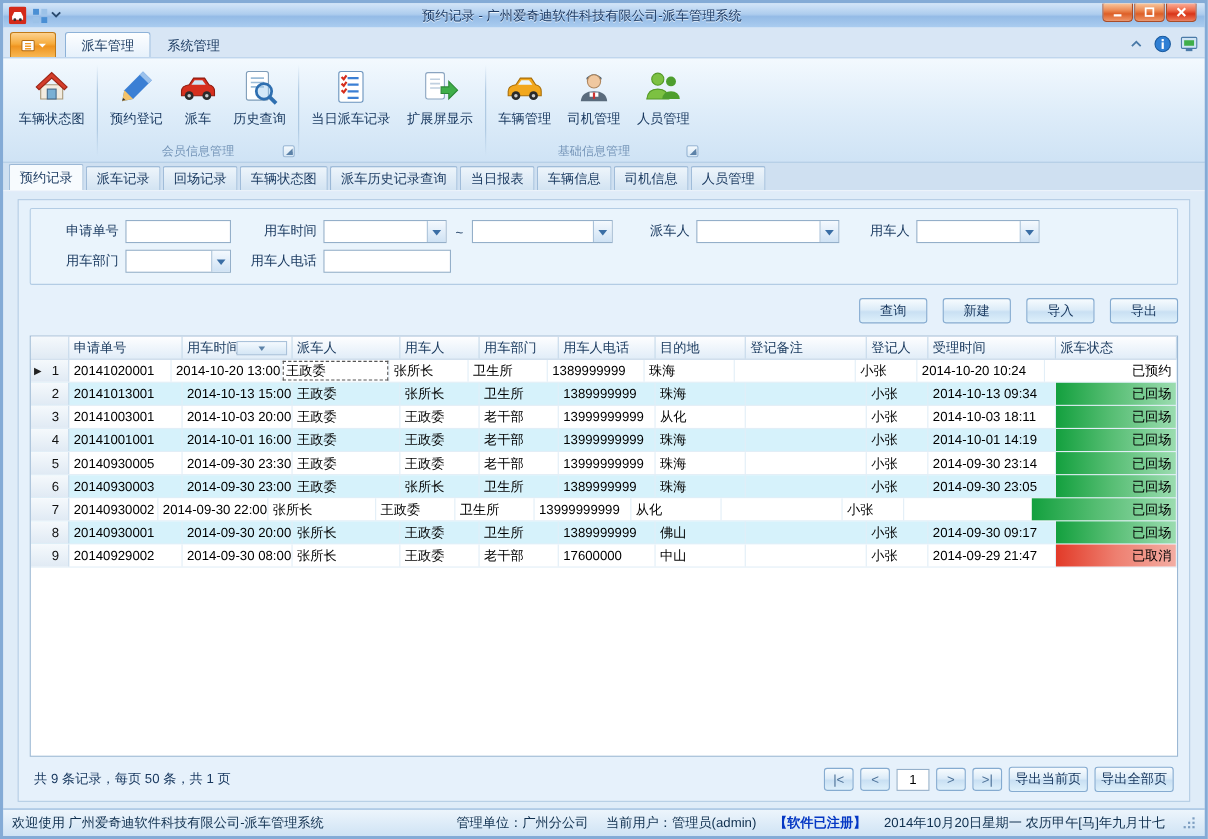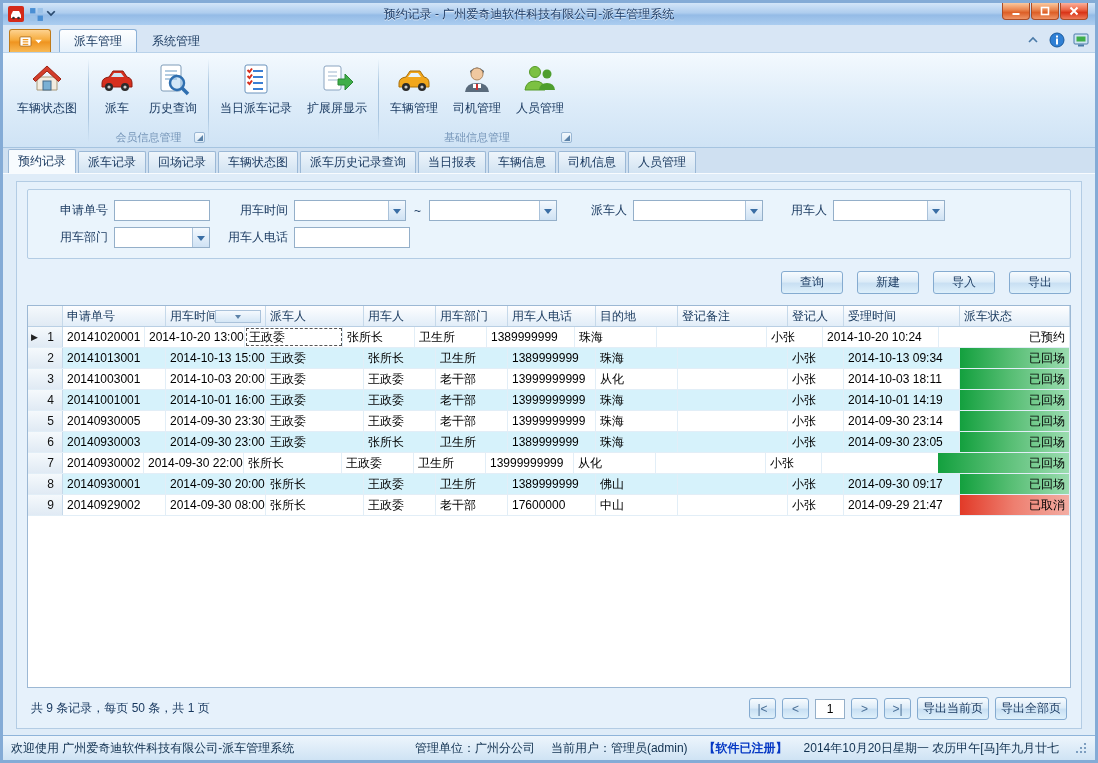--- a/index.html
+++ b/index.html
@@ -199,20 +199,31 @@
         <div class="rgroup-label">
           <span></span>
         </div>
       </div>
       <div class="rsep"></div>
       <div class="rgroup">
         <div class="rbuttons">
           <div class="rbtn">
             <span class="ric">
               <svg viewBox="0 0 34 34">
+                <path fill="#3b7fd4" d="M23 3l8 8-17 17-10 2 2-10z"></path>
+                <path fill="#f4c36a" d="M6 20l8 8-10 2z"></path>
+                <path fill="#333" d="M5 27l2 2-3 .7z"></path>
+                <path fill="#9cc2ec" d="M23 3l8 8-3 3-8-8z"></path>
+              </svg>
+            </span>
+            <span class="rlbl">预约登记</span>
+          </div>
+          <div class="rbtn">
+            <span class="ric">
+              <svg viewBox="0 0 34 34">
                 <path fill="#d62f1e" stroke="#8e1c10" d="M2 21q0-5 7-6l4-6h10l4 6q5 1 5 6v4H2z"></path>
                 <path fill="#cfe6f4" d="M14 11h7l3 4H11z"></path>
                 <circle cx="9" cy="25" r="4" fill="#2b2b2b"></circle>
                 <circle cx="25" cy="25" r="4" fill="#2b2b2b"></circle>
                 <circle cx="9" cy="25" r="1.6" fill="#ccc"></circle>
                 <circle cx="25" cy="25" r="1.6" fill="#ccc"></circle>
               </svg>
             </span>
             <span class="rlbl">派车</span>
           </div>
@@ -422,21 +433,21 @@
             <div class="gh" style="width: 110px; flex: 1 1 0%;">
               <span>派车状态</span>
             </div>
           </div>
         <div class="gridrows" id="gridRows">
             <div class="grow">
               <div class="gc rowhdr" style="width: 35px;">
                 <span class="sel-arrow">▶</span>
                 <span class="rnum">1</span>
               </div>
-              <div class="gc" style="width: 82px;">20141020001</div>
+              <div class="gc" style="width: 93px;">20141020001</div>
               <div class="gc" style="width: 100px;">2014-10-20 13:00</div>
               <div class="gc focused" style="width: 98px;">王政委</div>
               <div class="gc" style="width: 72px;">张所长</div>
               <div class="gc" style="width: 72px;">卫生所</div>
               <div class="gc" style="width: 88px;">1389999999</div>
               <div class="gc" style="width: 82px;">珠海</div>
               <div class="gc" style="width: 110px;"></div>
               <div class="gc" style="width: 56px;">小张</div>
               <div class="gc" style="width: 116px;">2014-10-20 10:24</div>
               <div class="gc status status-reserved" style="width: 110px; flex: 1 1 0%;">已预约</div>

